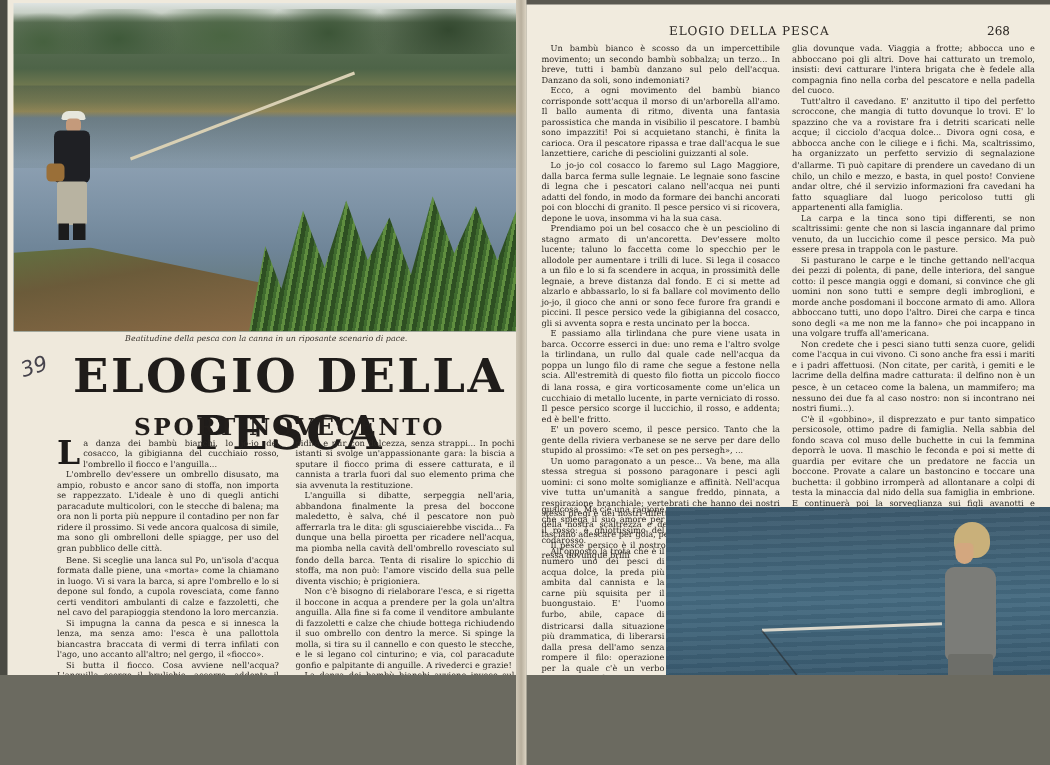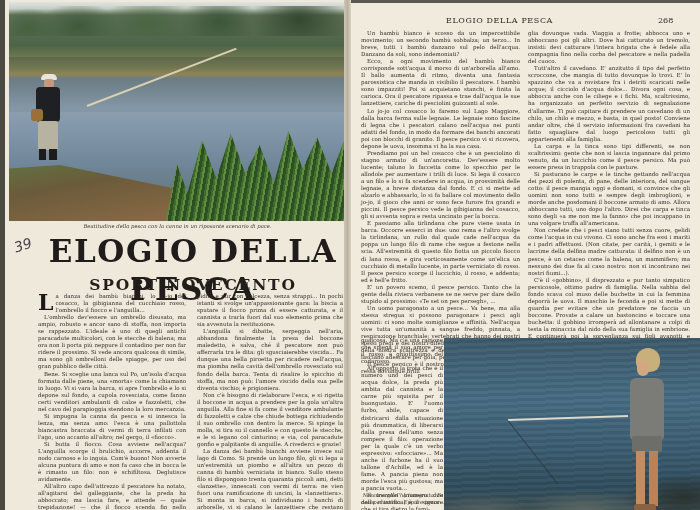--- a/index.html
+++ b/index.html
@@ -1,21 +1,21 @@
 <!DOCTYPE html>
 <html><head>
 <meta charset="utf-8">
 <style>
   * { box-sizing: border-box; margin: 0; padding: 0; }
   html, body { width: 700px; height: 510px; overflow: hidden; background: #6b6a60; }
   body { font-family: "DejaVu Serif", "Liberation Serif", serif; color: #2b2723; position: relative; }
 
   .spread { position: absolute; left: 0; top: 0; width: 700px; height: 510px; }
 
-  .page { position: absolute; top: 0; height: 510px; overflow: hidden; }
+  .page { position: absolute; top: 0; height: 450px; overflow: hidden; }
   .page-left { left: 0; width: 344px; background: #efe9dc; border-left: 5px solid #4a4a43; }
   .page-right { left: 351px; width: 349px; background: #f1ebde; border-top: 3px solid #5a5850; }
   .gutter { position: absolute; left: 344px; top: 0; width: 7px; height: 510px;
             background: linear-gradient(90deg, #cfc7b6, #b9b09e 50%, #ddd5c4); }
 
   
   .photo-lake { position: absolute; left: 4px; top: 2px; width: 337px; height: 219px; overflow: hidden;
     background: linear-gradient(180deg, #dfe4e2 0%, #c8d0c6 3%, #5e7158 6%, #4e6448 20%, #8e8a56 30%, #b59c5c 33%, #7c8d9f 35%, #8da0b2 48%, #7e93a6 62%, #6f8598 75%, #5b7068 100%); }
   .photo-lake .treeline { position: absolute; left: 0; top: 4px; width: 100%; height: 30px;
     background: radial-gradient(ellipse 30px 20px at 20px 22px, #46613f, transparent),

